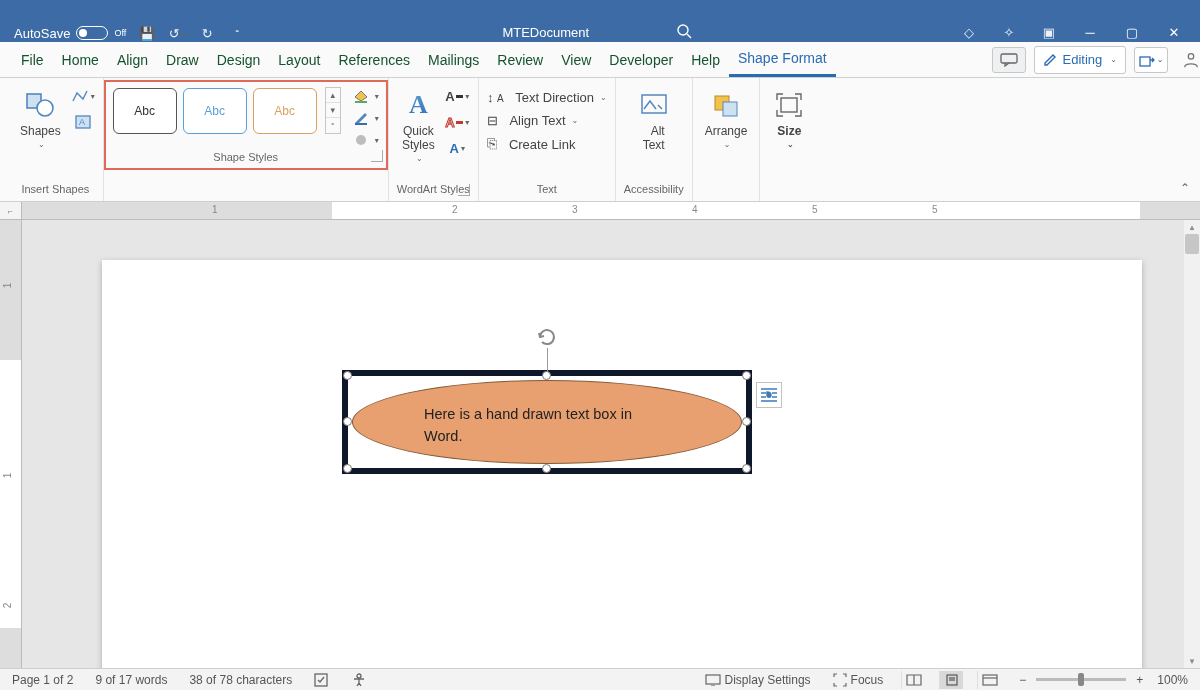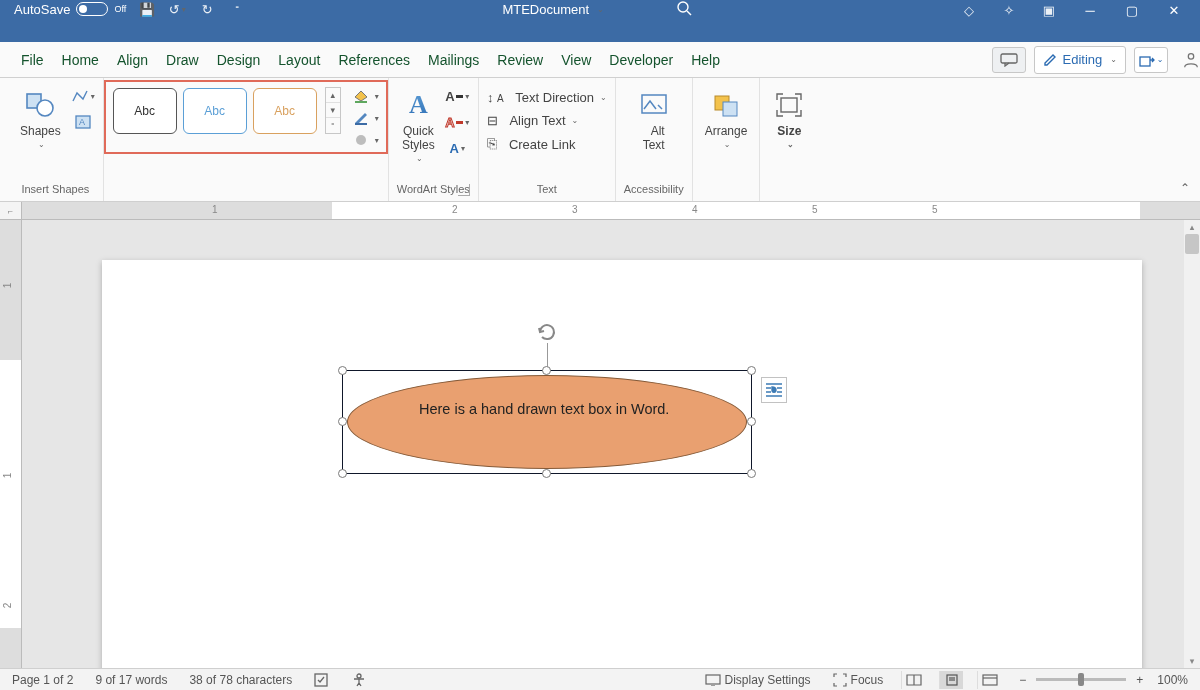--- a/index.html
+++ b/index.html
@@ -1,19 +1,19 @@
 <!DOCTYPE html>
 <html><head>
 <meta charset="utf-8">
 <style>
 * { box-sizing: border-box; margin: 0; padding: 0; font-family: "Segoe UI", Arial, sans-serif; }
 body { width: 1200px; height: 690px; overflow: hidden; background: #e6e6e6; user-select: none; }
 
 
-.titlebar { height: 42px; background: #3c6ba5; color: #fff; display: flex; align-items: flex-start; font-size: 13px; }
+.titlebar { height: 42px; background: #3c6ba5; color: #fff; display: flex; align-items: flex-end; font-size: 13px; }
 .titlebar .left { display: flex; align-items: center; gap: 12px; padding-left: 14px; }
 .autosave { display: flex; align-items: center; gap: 6px; }
 .toggle { width: 32px; height: 14px; border: 1px solid #fff; border-radius: 8px; position: relative; }
 .toggle .knob { width: 8px; height: 8px; background: #fff; border-radius: 50%; position: absolute; left: 2px; top: 2px; }
 .tb-icon { width: 18px; height: 18px; display: flex; align-items: center; justify-content: center; opacity: .9; cursor: pointer; }
 .titlebar .center { flex: 1; display: flex; justify-content: center; align-items: center; gap: 60px; }
 .doc-title { display: flex; align-items: center; gap: 6px; }
 .search-box { width: 40px; text-align: center; }
 .titlebar .right { display: flex; align-items: center; gap: 22px; padding-right: 16px; }
 .win-btn { width: 20px; height: 20px; display: flex; align-items: center; justify-content: center; cursor: pointer; }
@@ -70,21 +70,21 @@
 .ruler-v .margin-b { position: absolute; bottom: 0; height: 40px; width: 100%; background: #ddd; }
 .ruler-v .num { position: absolute; left: 5px; font-size: 10px; color: #888; transform: rotate(-90deg); }
 
 .doc-scroll { flex: 1; position: relative; overflow: hidden; }
 .page { position: absolute; left: 80px; top: 40px; width: 1040px; height: 420px; background: #fff; box-shadow: 0 2px 6px rgba(0,0,0,.25); }
 .scrollbar-v { position: absolute; right: 0; top: 18px; bottom: 0; width: 16px; background: #f1f1f1; }
 .scrollbar-v .thumb { position: absolute; top: 14px; width: 14px; left: 1px; height: 20px; background: #c6c6c6; border-radius: 2px; }
 .scrollbar-v .arr { position: absolute; width: 16px; height: 14px; display: flex; align-items: center; justify-content: center; font-size: 9px; color: #888; }
 
 
-.shape-bounds { position: absolute; left: 240px; top: 110px; width: 410px; height: 104px; border: 1px solid #0f172a; background: rgba(255,255,255,0); }
+.shape-bounds { position: absolute; left: 240px; top: 110px; width: 410px; height: 104px; border: 6px solid #0f172a; background: rgba(255,255,255,0); }
 .ellipse { position: absolute; left: 4px; top: 4px; right: 4px; bottom: 4px; background: #e9a070; border: 1.4px solid #855a38; border-radius: 50%; }
 .shape-text { position: absolute; left: 76px; top: 28px; right: 76px; font-size: 14.5px; color: #222; line-height: 1.5; }
 .handle { width: 9px; height: 9px; background: #fff; border: 1.3px solid #7a7a7a; border-radius: 50%; position: absolute; }
 .rotate-handle { position: absolute; left: 50%; top: -50px; transform: translateX(-50%); width: 22px; height: 22px; color: #888; }
 .rotate-line { position: absolute; left: 50%; top: -28px; width: 1px; height: 28px; background: #999; }
 .layout-opts { position: absolute; right: -36px; top: 6px; width: 26px; height: 26px; border: 1px solid #c2c2c2; background: #fff; display: flex; align-items: center; justify-content: center; }
 .layout-opts svg { width: 18px; height: 16px; }
 
 
 .status { height: 22px; background: #f3f3f3; border-top: 1px solid #cfcfcf; display: flex; align-items: center; font-size: 12px; color: #555; padding: 0 8px; gap: 14px; }
@@ -141,20 +141,21 @@
   <div class="tab">Align</div>
   <div class="tab">Draw</div>
   <div class="tab">Design</div>
   <div class="tab">Layout</div>
   <div class="tab">References</div>
   <div class="tab">Mailings</div>
   <div class="tab">Review</div>
   <div class="tab">View</div>
   <div class="tab">Developer</div>
   <div class="tab">Help</div>
+  <div class="tab active">Shape Format</div>
   <div class="tab-right">
     <div class="comment-btn">
       <svg width="18" height="14" viewBox="0 0 18 14" fill="none" stroke="#666" stroke-width="1.3">
           <rect x="1" y="1" width="16" height="9" rx="1.5"></rect>
           <path d="M5 10 L5 13 L9 10"></path>
         </svg>
     </div>
     <div class="editing-btn">
       <svg width="14" height="14" viewBox="0 0 14 14" fill="none" stroke="#2b6bb2" stroke-width="1.4">
           <path d="M2 12 L4 12 L12 4 L10 2 L2 10 Z"></path>
@@ -239,20 +240,21 @@
               <span class="caret">▾</span>
             </span>
           <span class="fill-btn">
               <svg class="paint-swoosh" viewBox="0 0 16 14">
                 <circle cx="8" cy="7" r="5" fill="#bdbdbd"></circle>
               </svg>
               <span class="caret">▾</span>
             </span>
         </div>
       </div>
+      <div class="group-label" style="padding-bottom:2px"><span>Shape Styles</span><span class="dlg-launcher"></span></div>
     </div>
   </div>
 
   <div class="group">
     <div class="group-body">
       <div class="big-btn">
         <div class="big-icn" style="font-family:serif;font-size:26px;font-weight:bold;background:linear-gradient(#5fa0d8,#2b6bb2);-webkit-background-clip:text;color:transparent">A</div>
         <span style="white-space:pre;text-align:center">Quick
 Styles</span>
           <span class="caret">⌄</span>

